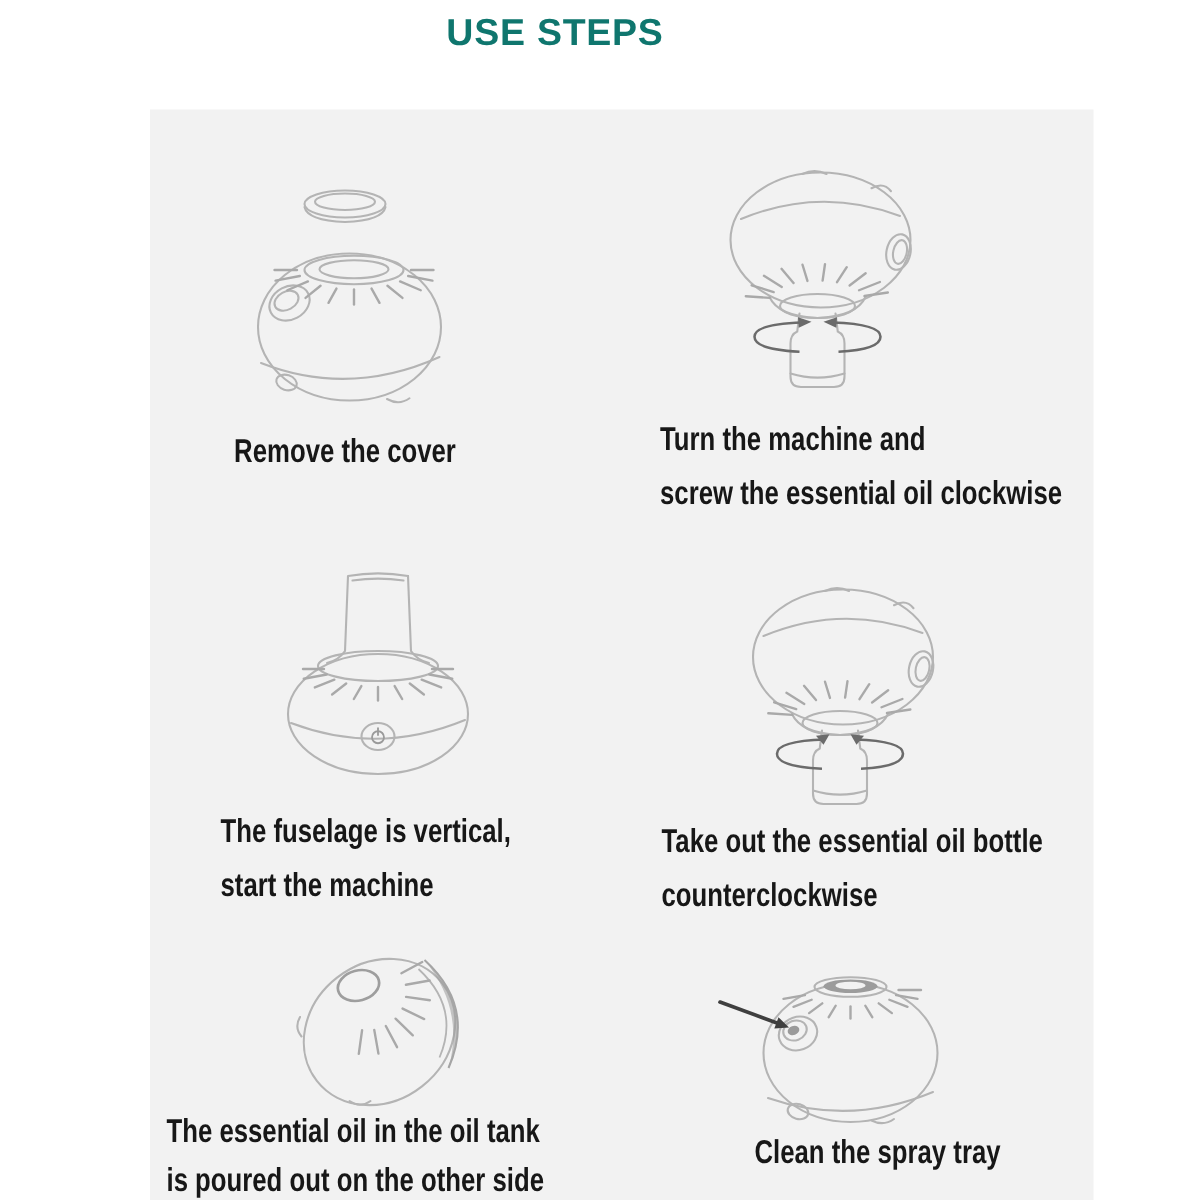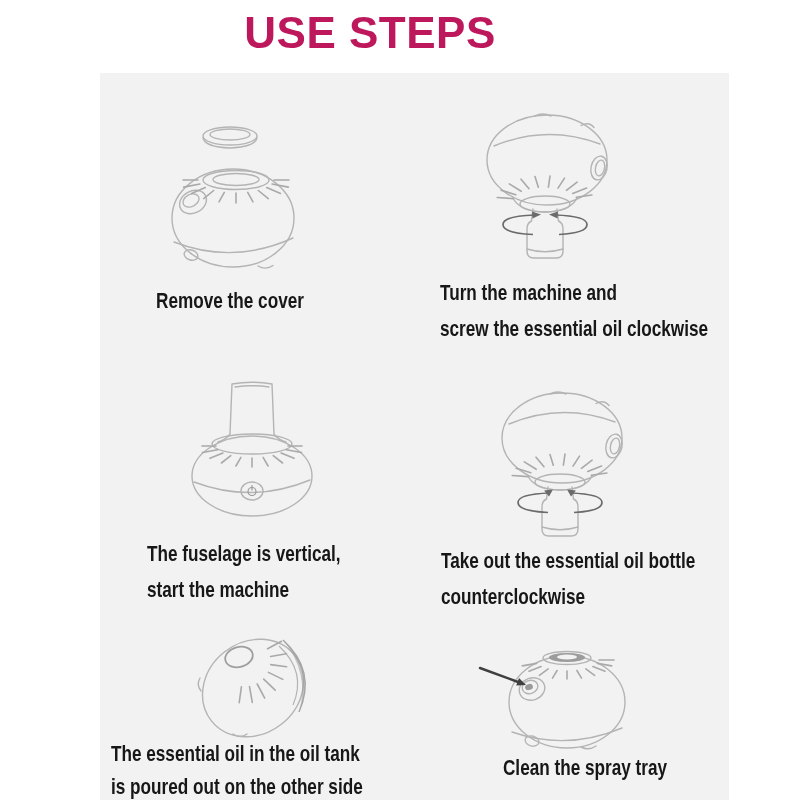--- a/index.html
+++ b/index.html
@@ -6,21 +6,21 @@
   .stage {
     position:relative; width:800px; height:800px; background:#ffffff;
     overflow:hidden; font-family:"Liberation Sans", sans-serif;
   }
   .panel {
     position:absolute; left:100px; top:73px; width:629px; height:727px;
     background:#f2f2f2;
   }
   .page-title {
     position:absolute; left:0; top:8px; width:740px; text-align:center;
-    font-size:44px; font-weight:700; color:#be185d; letter-spacing:0.5px;
+    font-size:25px; font-weight:700; color:#0f766e; letter-spacing:0.5px;
   }
   .caption {
     position:absolute; color:#171717; font-weight:700; font-size:22px;
     white-space:nowrap; transform:scaleX(0.78); transform-origin:0 0;
     line-height:36px;
   }
   .caption.centered { text-align:center; transform-origin:50% 0; }
   .illus { position:absolute; }
   svg { display:block; }
 </style>

